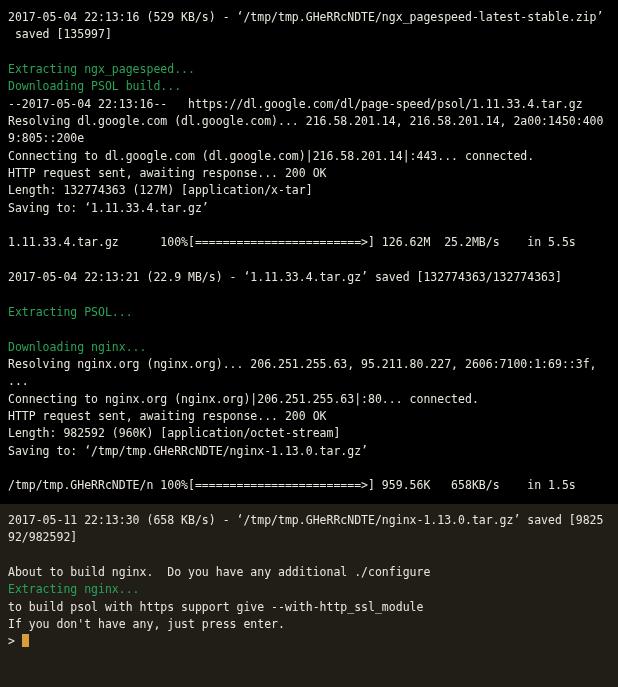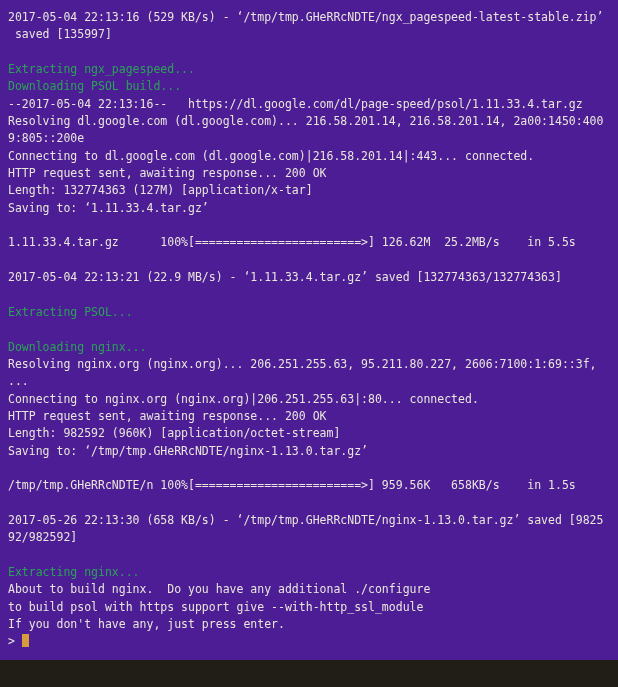--- a/index.html
+++ b/index.html
@@ -8,23 +8,23 @@
     background: #211e18;
   }
   body {
     width: 618px;
     height: 687px;
     overflow: hidden;
   }
   .screen {
     box-sizing: border-box;
     width: 618px;
-    height: 660px;
+    height: 504px;
     padding: 9px 0 0 8px;
-    background: #4c1d95;
+    background: #000000;
     font-family: "DejaVu Sans Mono", "Liberation Mono", monospace;
     font-size: 11.5px;
     line-height: 17.35px;
     color: #eae6dc;
     cursor: text;
   }
   .line {
     height: 17.35px;
     white-space: pre;
     letter-spacing: 0;
@@ -64,21 +64,21 @@
   <div class="line green">Downloading nginx...</div>
   <div class="line">Resolving nginx.org (nginx.org)... 206.251.255.63, 95.211.80.227, 2606:7100:1:69::3f,</div>
   <div class="line">...</div>
   <div class="line">Connecting to nginx.org (nginx.org)|206.251.255.63|:80... connected.</div>
   <div class="line">HTTP request sent, awaiting response... 200 OK</div>
   <div class="line">Length: 982592 (960K) [application/octet-stream]</div>
   <div class="line">Saving to: ‘/tmp/tmp.GHeRRcNDTE/nginx-1.13.0.tar.gz’</div>
   <div class="line"></div>
   <div class="line">/tmp/tmp.GHeRRcNDTE/n 100%[========================&gt;] 959.56K   658KB/s    in 1.5s</div>
   <div class="line"></div>
-  <div class="line">2017-05-26 22:13:30 (658 KB/s) - ‘/tmp/tmp.GHeRRcNDTE/nginx-1.13.0.tar.gz’ saved [9825</div>
+  <div class="line">2017-05-11 22:13:30 (658 KB/s) - ‘/tmp/tmp.GHeRRcNDTE/nginx-1.13.0.tar.gz’ saved [9825</div>
   <div class="line">92/982592]</div>
   <div class="line"></div>
+  <div class="line">About to build nginx.  Do you have any additional ./configure</div>
   <div class="line green">Extracting nginx...</div>
-  <div class="line">About to build nginx.  Do you have any additional ./configure</div>
   <div class="line">to build psol with https support give --with-http_ssl_module</div>
   <div class="line">If you don't have any, just press enter.</div>
   <div class="line"><span>&gt; </span><span class="cursor-block"></span></div>
 </div>
 
 </body></html>

